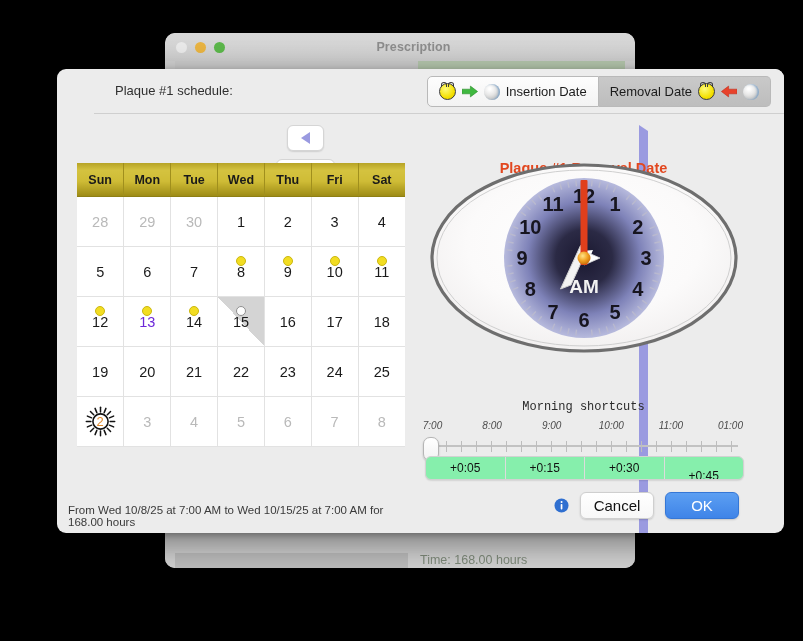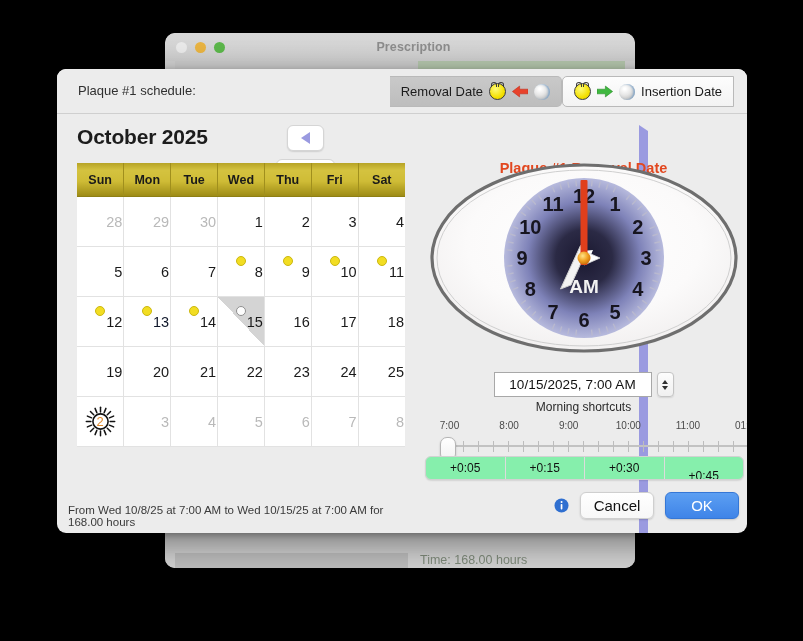--- a/index.html
+++ b/index.html
@@ -48,20 +48,21 @@
   .bg-grayband{
     position:absolute;left:10px;top:492px;width:233px;height:16px;background:#bdbdbd;
   }
 
   
   .sheet{
     position:absolute;left:57px;top:69px;width:690px;height:464px;
     background:#ececec;border-radius:9px;
     box-shadow:0 10px 34px rgba(0,0,0,.45), 0 2px 6px rgba(0,0,0,.25);
     overflow:hidden;
+    padding-left:37px;
   }
   .sheet-header{
     position:relative;height:44px;background:#ececec;
     border-bottom:1px solid #cfcfcf;
   }
   .sheet-header-label{
     position:absolute;left:21px;top:14px;font-size:13px;color:#303030;
   }
   .tabs{position:absolute;right:13px;top:7px;display:flex;}
   .tab{
@@ -118,29 +119,29 @@
 
   .grid-wrap{position:absolute;left:11px;top:44px;width:328px;}
   table.cal-grid{border-collapse:collapse;width:328px;table-layout:fixed;}
   table.cal-grid th{
     height:31px;font-size:12.5px;font-weight:bold;color:#1a1a1a;
     background:linear-gradient(#b6a326 0%,#d4c23f 22%,#cfbc36 55%,#9d8b16 100%);
     border-right:1px solid #a08f1d;border-bottom:1px solid #8e7f14;
   }
   table.cal-grid th:last-child{border-right:none;}
   table.cal-grid td{
-    height:47px;vertical-align:middle;text-align:right;
+    height:47px;vertical-align:middle;text-align:center;
     border-right:1px solid #e2e2e2;border-bottom:1px solid #e2e2e2;
     background:#fff;position:relative;
   }
   table.cal-grid td:last-child{border-right:none;}
   .dnum{font-size:14.5px;color:#1a1a1a;font-weight:normal;position:relative;z-index:2;}
   td.out .dnum{color:#b9b9b9;}
   td.inrange{background:#f2f8f0;}
-  td.today-c .dnum{color:#0f172a;}
+  td.today-c .dnum{color:#6d28d9;}
   .pdot{
     position:absolute;left:50%;top:9px;transform:translateX(-50%);
     width:8px;height:8px;border-radius:50%;
     background:#f2dd22;border:1px solid #cbb710;z-index:2;
   }
   .pdot.hollow{background:#fdfdfd;border:1px solid #8f8f8f;}
   td.sel{
     background:#fff;border:1px solid #9a9a9a;
   }
   td.sel .selfill{
@@ -180,23 +181,23 @@
     width:15px;height:23px;background:linear-gradient(#fdfdfd,#f0f0f0);
     border:1px solid #c4c4c4;border-radius:4px;
     display:flex;flex-direction:column;align-items:center;justify-content:center;gap:2px;
     box-shadow:0 1px 1.5px rgba(0,0,0,.1);
   }
   .chev{width:0;height:0;border-left:3.5px solid transparent;border-right:3.5px solid transparent;}
   .chev.up{border-bottom:4px solid #2f2f2f;}
   .chev.dn{border-top:4px solid #2f2f2f;}
   .shortcuts-label{
     position:absolute;left:0;top:286px;width:327px;text-align:center;
-    font-size:12px;color:#2a2a2a;
-  }
-  .slider-block{position:absolute;left:20px;top:306px;width:317px;}
+    font-size:12px;color:#2a2a2a;font-family:Liberation Mono, monospace;
+  }
+  .slider-block{position:absolute;left:3px;top:306px;width:317px;font-style:italic;}
   .slider-ticklabels{position:relative;height:15px;}
   .stl{position:absolute;font-size:10px;color:#4a4a4a;transform:translateX(-50%);}
   .slider-track{position:relative;height:22px;margin-top:2px;}
   .track-line{position:absolute;left:8px;right:2px;top:8px;height:2px;background:#c2c2c2;}
   .tick{position:absolute;top:4px;width:1px;height:11px;background:#bdbdbd;}
   .knob{
     position:absolute;left:0;top:0;width:14px;height:22px;border-radius:7px;
     background:linear-gradient(#ffffff,#f2f2f2);
     border:1px solid #b5b5b5;box-shadow:0 1px 2px rgba(0,0,0,.22);
   }
@@ -243,46 +244,45 @@
 
     </div>
   </div>
 
   <div class="sheet">
 
     <div class="sheet-header">
       <div class="sheet-header-label">Plaque #1 schedule:</div>
       <div class="tabs">
 
+        <div class="tab first">
+          <span class="plaque-dot"></span>
+          <svg class="arrow-g" viewBox="0 0 16 13">
+            <path d="M0 4.2h8.4V1.1L15.6 6.5 8.4 11.9V8.8H0z" fill="#3fb83f" stroke="#2a8c2a" stroke-width=".6"></path>
+          </svg>
+          <span class="eye-ball"></span>
+          <span>Insertion Date</span>
+        </div>
+
         <div class="tab last sel">
           <span>Removal Date</span>
           <span class="plaque-dot"></span>
           <svg class="arrow-r" viewBox="0 0 16 13">
             <path d="M16 4.2H7.6V1.1L.4 6.5l7.2 5.4V8.8H16z" fill="#e8422b" stroke="#c32f1c" stroke-width=".6"></path>
           </svg>
           <span class="eye-ball"></span>
         </div>
 
-        <div class="tab first">
-          <span class="plaque-dot"></span>
-          <svg class="arrow-g" viewBox="0 0 16 13">
-            <path d="M0 4.2h8.4V1.1L15.6 6.5 8.4 11.9V8.8H0z" fill="#3fb83f" stroke="#2a8c2a" stroke-width=".6"></path>
-          </svg>
-          <span class="eye-ball"></span>
-          <span>Insertion Date</span>
-        </div>
-
       </div>
     </div>
 
     <div class="sheet-body">
 
       <div class="cal">
         <div class="cal-top">
-          <div class="cal-month">October 2025</div>
           <div class="cal-nav">
             <div class="navb arrow">
               <span class="tri left"></span>
             </div>
             <div class="navb today">Today</div>
             <div class="navb arrow">
               <span class="tri right"></span>
             </div>
           </div>
         </div>
@@ -469,27 +469,20 @@
             <path d="M162.5 104 L156.5 98.5 L136.5 142 L147 138 Z" fill="#f3f3f3" stroke="#cfcfcf" stroke-width="1"></path>
             <path d="M157.5 104 L169 103 L163.5 116 Z" fill="#ffffff"></path>
             <path d="M160 104 L176 111 L160 118 Z" fill="#ffffff" stroke="#dedede" stroke-width=".8"></path>
 
             <rect x="156.5" y="33" width="7" height="85" rx="1" fill="#e03f1c"></rect>
             <circle cx="160" cy="111" r="6.5" fill="url(#pivotg)"></circle>
             <text x="160" y="146" text-anchor="middle" font-family="Liberation Sans, sans-serif" font-size="19" font-weight="bold" fill="#f2f2f2" id="meridiem-text">AM</text>
           </svg>
         </div>
 
-        <div class="date-row">
-          <div class="date-field">10/15/2025,   7:00 AM</div>
-          <div class="stepper">
-            <span class="chev up"></span>
-            <span class="chev dn"></span>
-          </div>
-        </div>
 
         <div class="shortcuts-label">Morning shortcuts</div>
 
         <div class="slider-block">
           <div class="slider-ticklabels" id="slider-labels">
               <span class="stl" style="left: 3%;">7:00</span>
               <span class="stl" style="left: 21.8%;">8:00</span>
               <span class="stl" style="left: 40.6%;">9:00</span>
               <span class="stl" style="left: 59.4%;">10:00</span>
               <span class="stl" style="left: 78.2%;">11:00</span>

